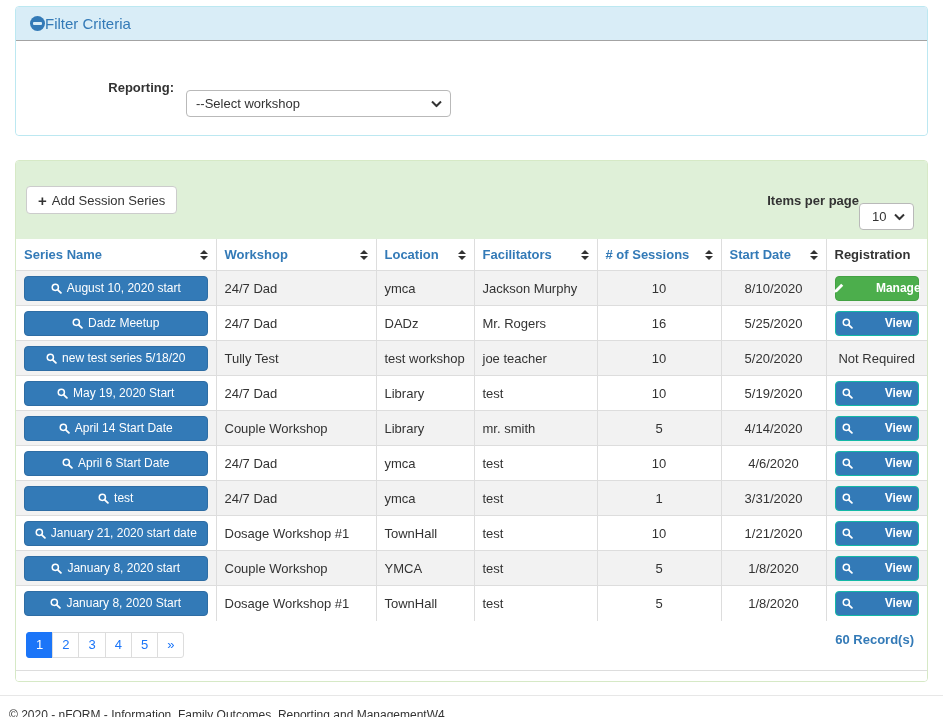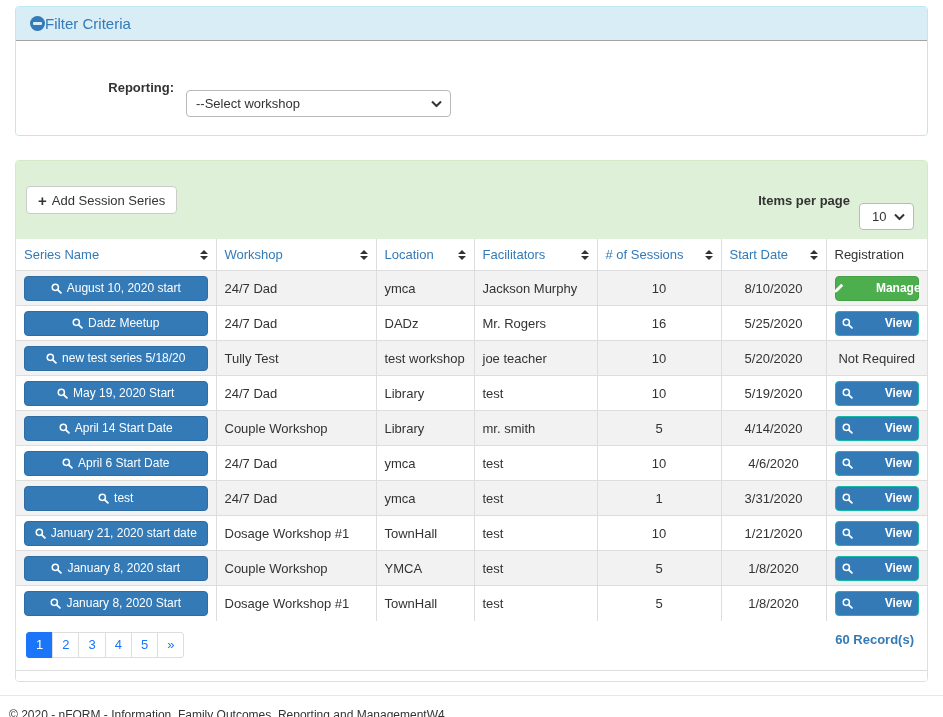--- a/index.html
+++ b/index.html
@@ -38,25 +38,25 @@
   .panel-heading {
     background:#dff0d8; padding:9px 10px; border-radius:3px 3px 0 0;
     display:flex; justify-content:space-between; align-items:center;
   }
   .add-btn {
     background:#fff; border:1px solid #ccc; border-radius:4px; color:#333;
     font-family:"Liberation Sans", sans-serif; font-size:13px;
     padding:5px 11px; display:inline-flex; align-items:center; gap:5px; cursor:pointer; height:28px;
   }
   .plus { font-weight:bold; font-size:15px; line-height:1; }
-  .items-per-page { display:flex; align-items:center; gap:9px; font-weight:bold; font-size:13px; color:#333; padding-right:3px;justify-content:flex-end; }
+  .items-per-page { display:flex; align-items:center; gap:0; font-weight:bold; font-size:13px; color:#333; padding-right:3px;justify-content:flex-end; }
 
   table { width:100%; border-collapse:collapse; table-layout:fixed; background:#fff; }
   thead th {
-    background:#fff; color:#337ab7; font-weight:normal; font-size:13px; text-align:left;
+    background:#fff; color:#337ab7; font-weight:bold; font-size:13px; text-align:left;
     padding:8px 8px; border-right:1px solid #ddd; border-bottom:1px solid #ddd; cursor:pointer;
   }
   thead th:last-child { border-right:none; color:#333; cursor:default; }
   .th-inner { display:flex; justify-content:space-between; align-items:center; }
   .sort-icon { display:inline-flex; flex-direction:column; gap:2px; margin-left:4px; }
   .tri-up { width:0; height:0; border-left:4px solid transparent; border-right:4px solid transparent; border-bottom:4px solid #333; }
   .tri-down { width:0; height:0; border-left:4px solid transparent; border-right:4px solid transparent; border-top:4px solid #333; }
 
   tbody tr { height:35px; }
   tbody tr:nth-child(odd) { background:#f2f2f2; }

